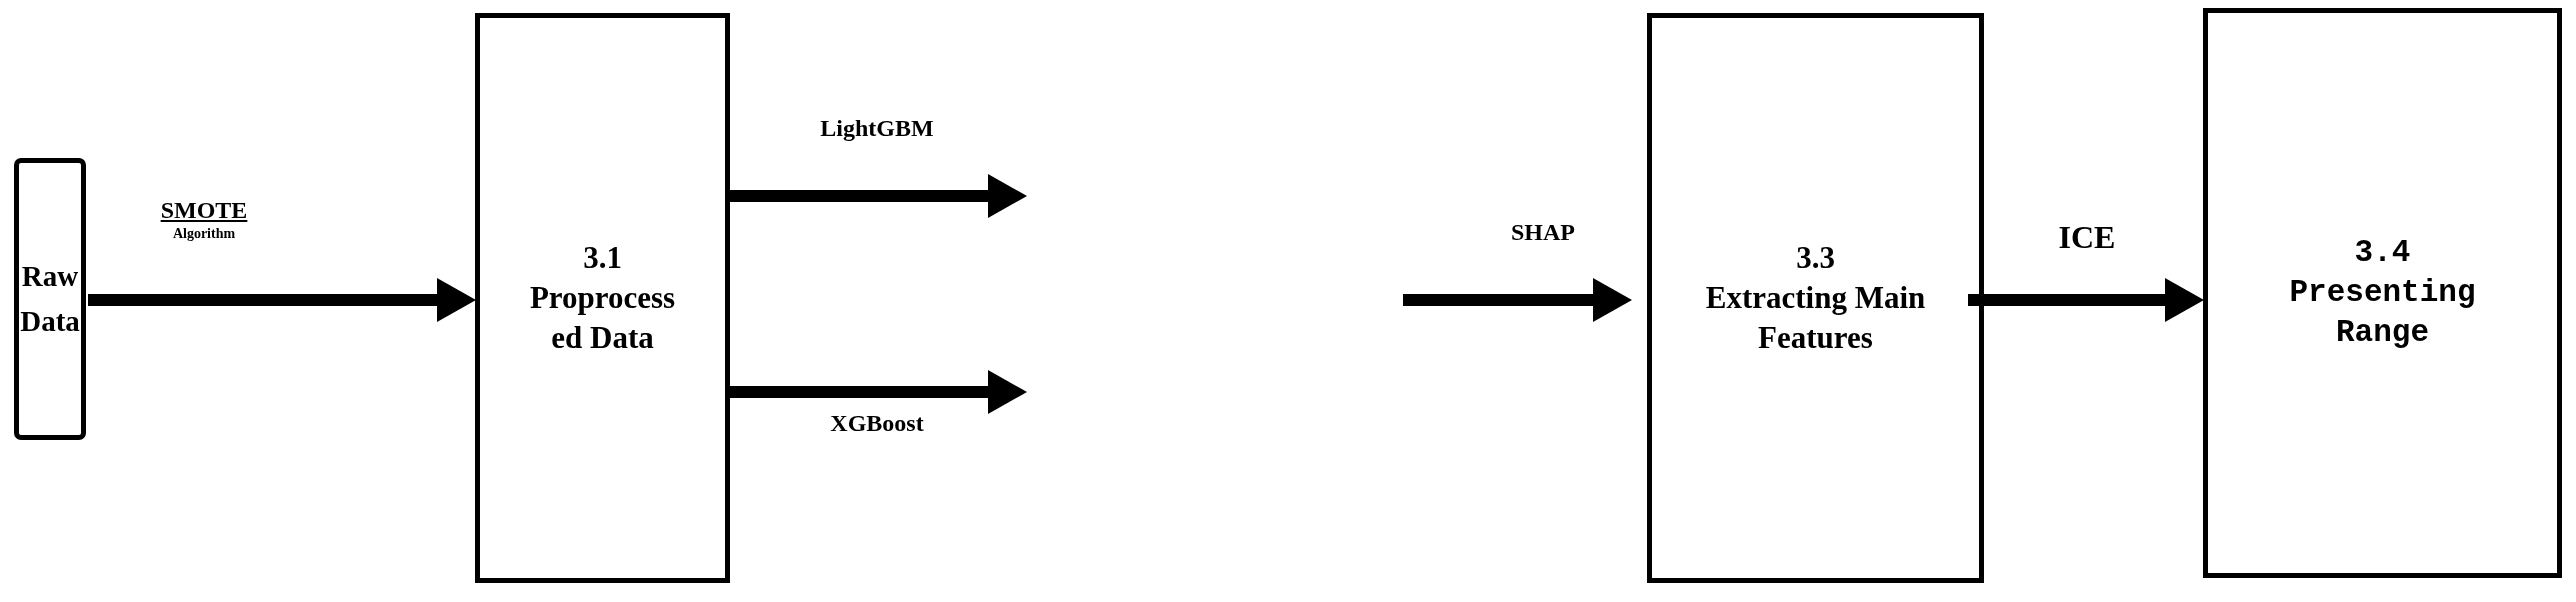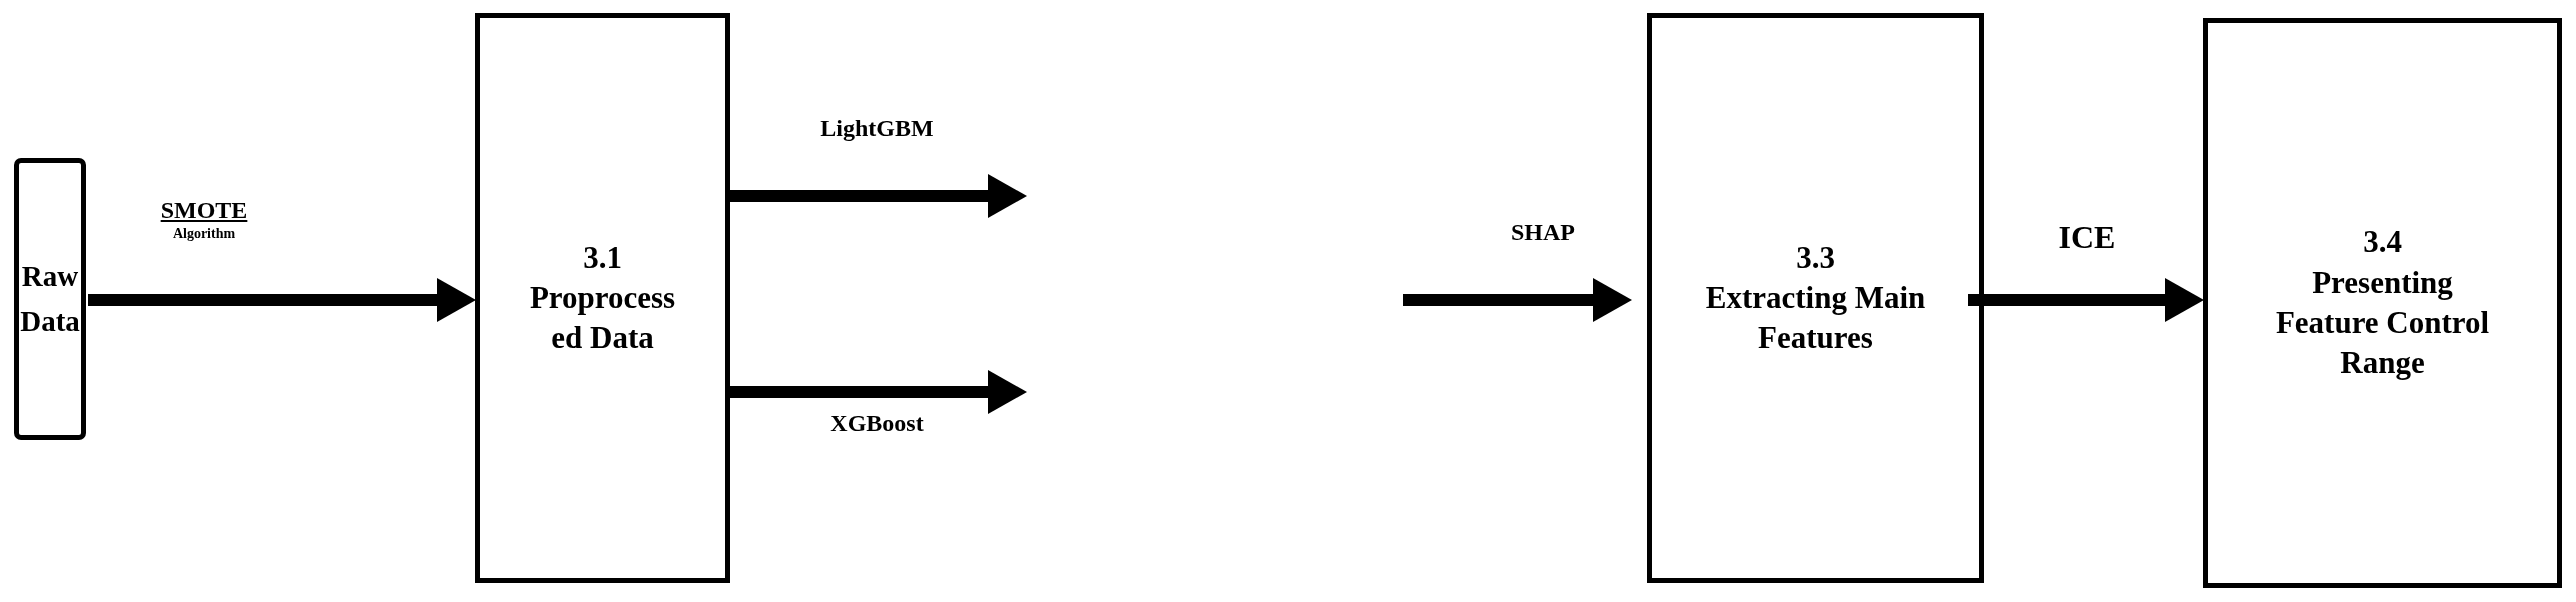--- a/index.html
+++ b/index.html
@@ -47,21 +47,21 @@
 
   
   .node-train          { left: 1026px; top: 13.3px;  width: 379px; height: 570px; }
   .node-train .line    { font-size: 31px; }
 
   
   .node-extract        { left: 1647px; top: 13.3px;  width: 337px; height: 570px; }
   .node-extract .line  { font-size: 31px; }
 
   
-  .node-present        { left: 2203px; top: 18px;  width: 359px; height: 570px; }
+  .node-present        { left: 2203px; top: 8px;  width: 359px; height: 570px; font-family: Liberation Mono, monospace; }
   .node-present .line  { font-size: 31px; }
 
   
   .arrow {
     position: absolute;
     height: 44px;                 
     display: block;
   }
   .arrow .shaft {
     position: absolute;
@@ -179,18 +179,17 @@
 
   <div class="edge-label lbl-ice">ICE</div>
   <div class="arrow arrow-ice">
     <span class="shaft"></span>
     <span class="head"></span>
   </div>
 
   <div class="node node-present">
     <span class="line">3.4</span>
     <span class="line">Presenting</span>
-    <span class="line">Feature Control</span>
     <span class="line">Range</span>
   </div>
 
 </div>
 
 
 </body></html>

